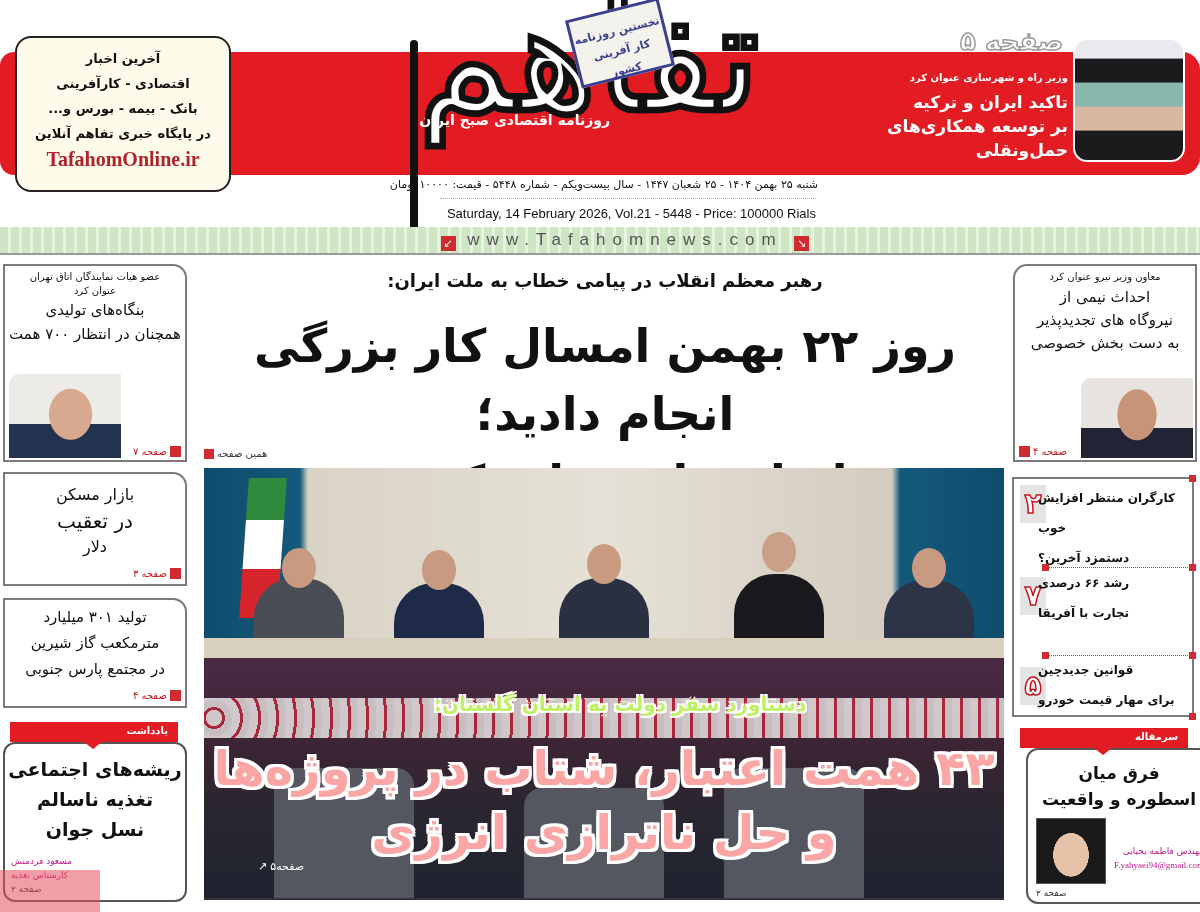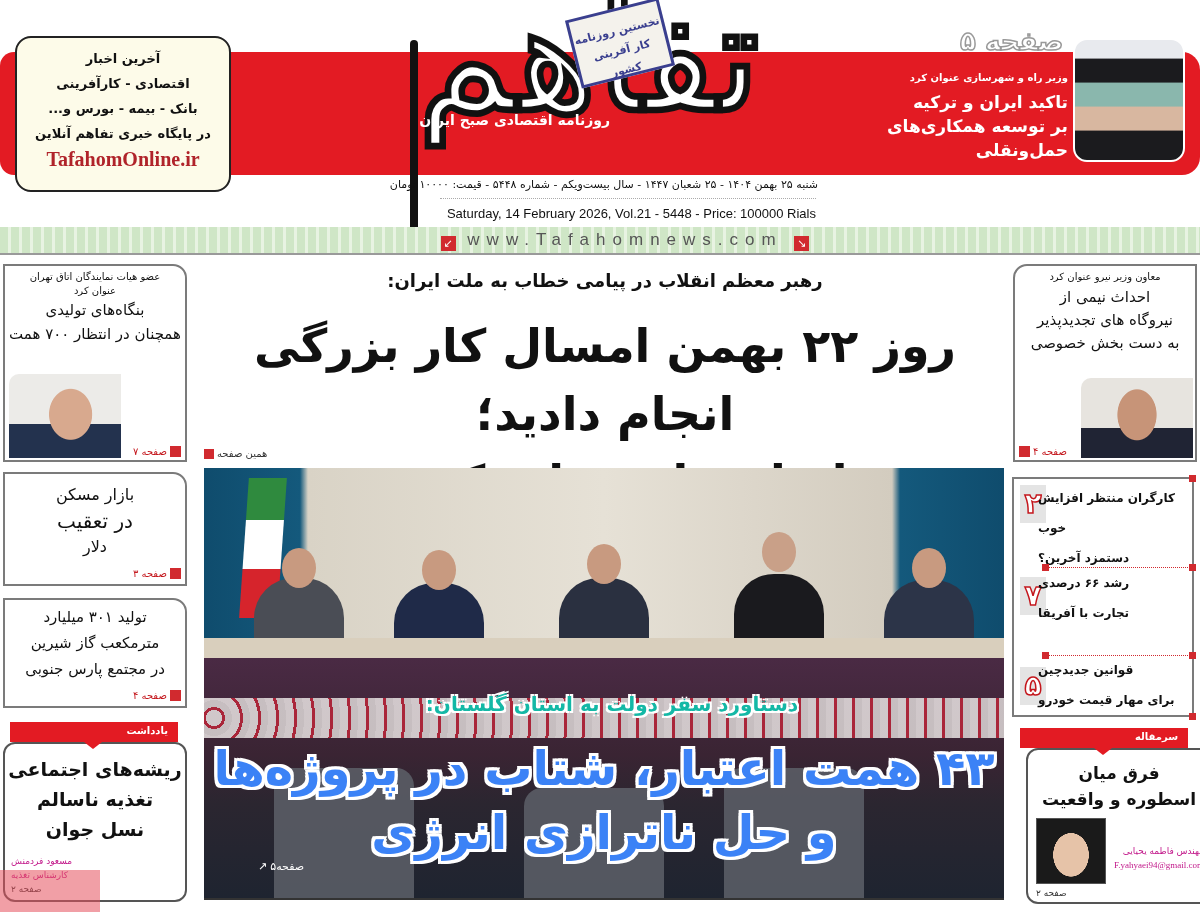--- a/index.html
+++ b/index.html
@@ -49,22 +49,22 @@
   .main-photo { position: absolute; left: 204px; top: 468px; width: 800px; height: 432px; overflow: hidden; background: #1e2a3a; border-bottom: 2px solid #333; }
   .ph-wall { position: absolute; left: 0; top: 0; width: 800px; height: 180px; background: linear-gradient(90deg, #0f4c6d 0%, #14597c 12%, #d9d3c6 13%, #e6e1d6 50%, #d3ccbf 86%, #14597c 87%, #0f4c6d 100%); }
   .ph-flag { position: absolute; left: 40px; top: 10px; width: 38px; height: 140px; background: linear-gradient(180deg, #2f8a3e 0 30%, #fff 30% 65%, #d6242c 65% 100%); transform: skewX(-4deg); }
   .ph-table { position: absolute; left: 0; top: 170px; width: 800px; height: 20px; background: #d9cfbd; }
   .ph-front { position: absolute; left: 0; top: 190px; width: 800px; height: 242px; background: linear-gradient(180deg, #4a2a44 0%, #3a2433 40%, #2b2630 60%, #1e2430 100%); }
   .ph-flowers { position: absolute; left: 0; top: 230px; width: 800px; height: 40px; background: repeating-radial-gradient(circle at 10px 20px, #f4f0ee 0 8px, #c4263a 8px 11px, #e8e4e2 11px 18px); opacity: 0.8; }
   .person { position: absolute; width: 90px; height: 70px; border-radius: 40px 40px 6px 6px; background: #2b3550; }
   .head { position: absolute; width: 34px; height: 40px; border-radius: 50%; background: #c89a80; }
   .chair { position: absolute; width: 140px; height: 150px; border-radius: 18px 18px 0 0; background: #5d6068; opacity: 0.85; }
 
-  .photo-kicker { position: absolute; left: 8px; top: 224px; width: 800px; text-align: center; font-size: 20px; font-weight: bold; color: #14b8a6; -webkit-text-stroke: 0; text-shadow: 2px 2px 0 #fff, -2px -2px 0 #fff, 2px -2px 0 #fff, -2px 2px 0 #fff; }
-  .photo-headline { position: absolute; left: 0; top: 268px; width: 800px; text-align: center; font-size: 48px; font-weight: bold; line-height: 64px; color: #3b82f6; text-shadow: 3px 3px 0 #fff, -3px -3px 0 #fff, 3px -3px 0 #fff, -3px 3px 0 #fff, 0 3px 0 #fff, 0 -3px 0 #fff, 3px 0 0 #fff, -3px 0 0 #fff; }
+  .photo-kicker { position: absolute; left: 16px; top: 224px; width: 800px; text-align: center; font-size: 20px; font-weight: bold; color: #bef264; -webkit-text-stroke: 0; text-shadow: 2px 2px 0 #fff, -2px -2px 0 #fff, 2px -2px 0 #fff, -2px 2px 0 #fff; }
+  .photo-headline { position: absolute; left: 0; top: 268px; width: 800px; text-align: center; font-size: 48px; font-weight: bold; line-height: 64px; color: #fca5a5; text-shadow: 3px 3px 0 #fff, -3px -3px 0 #fff, 3px -3px 0 #fff, -3px 3px 0 #fff, 0 3px 0 #fff, 0 -3px 0 #fff, 3px 0 0 #fff, -3px 0 0 #fff; }
   .photo-pageref { position: absolute; left: 54px; top: 392px; font-size: 11px; color: #fff; display: flex; gap: 3px; align-items: center; }
 
   
   .list-box { position: absolute; left: 1012px; top: 477px; width: 182px; height: 240px; border: 2px solid #7b7b7b; border-radius: 0 0 0 0; }
   .list-item { position: absolute; right: 4px; width: 150px; text-align: left; font-size: 12px; font-weight: bold; line-height: 30px; color: #111; }
   .list-num { position: absolute; left: 6px; width: 26px; height: 38px; background: #e4e4e4; color: #fff; font-size: 28px; font-weight: bold; text-align: center; line-height: 38px; -webkit-text-stroke: 1.5px #c4161c; }
   .list-sep { position: absolute; left: 28px; width: 150px; border-top: 1px dotted #d12a2f; }
   .sq { position: absolute; width: 7px; height: 7px; background: #d12a2f; }
 
   

